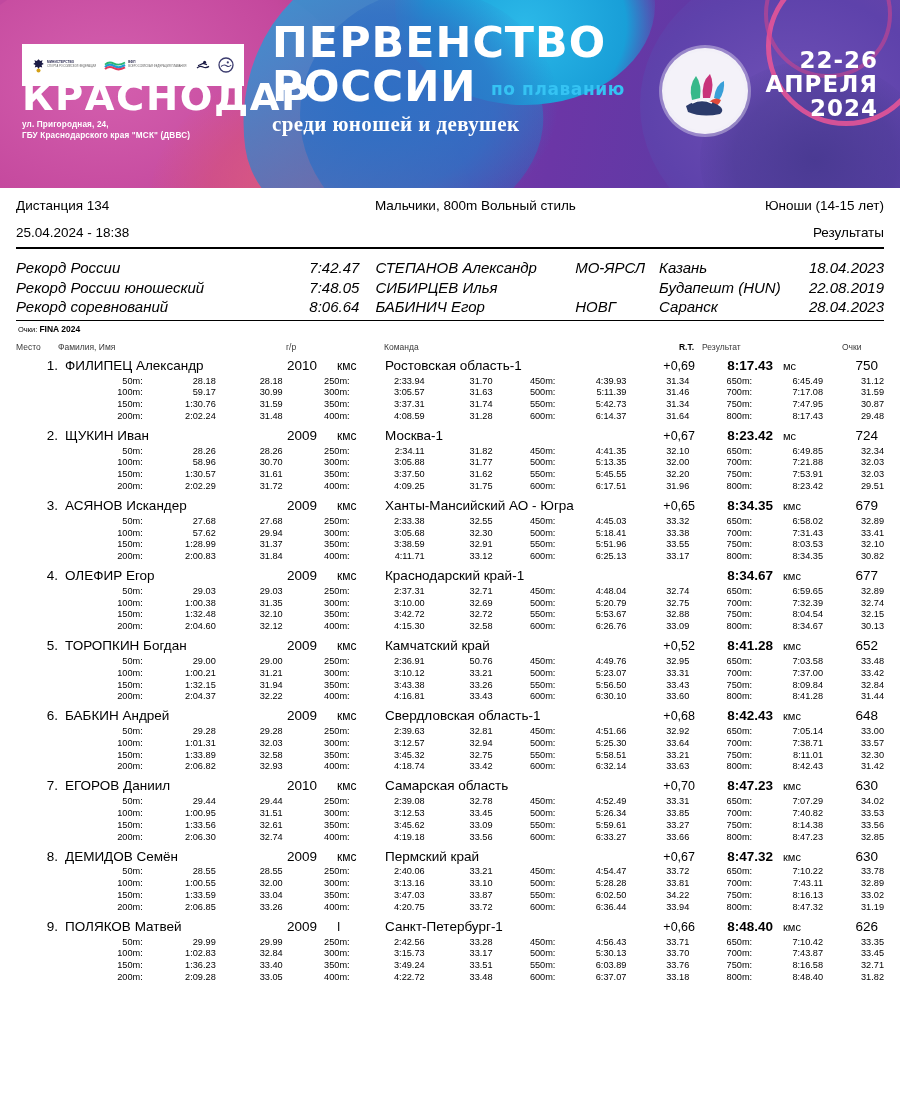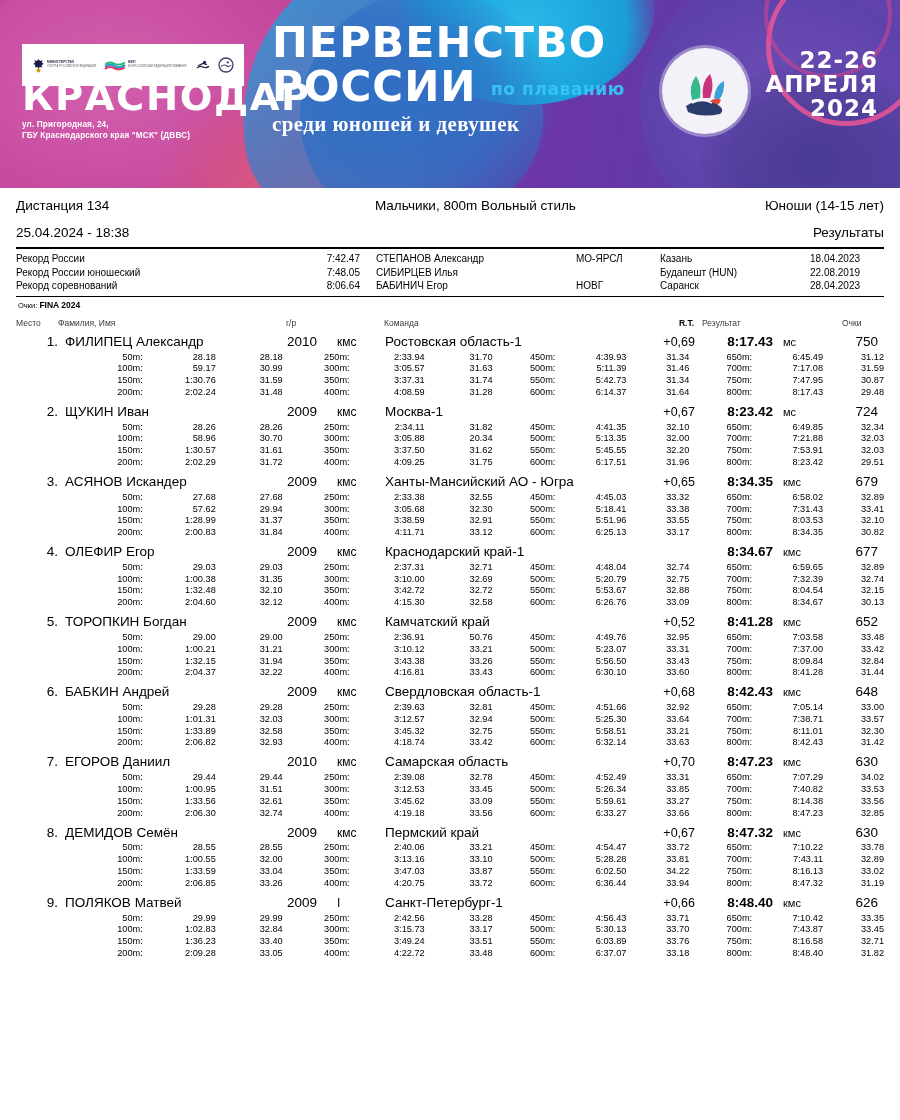--- a/index.html
+++ b/index.html
@@ -196,22 +196,23 @@
   .meta-row .right { text-align: right; white-space: nowrap; }
   .meta-row .left { white-space: nowrap; min-width: 170px;}
   .meta-row2 { margin-top: 2px; }
 
   .rule-thick { border-top: 2px solid #000; margin-top: 7px; }
   .rule-thin  { border-top: 1px solid #000; }
 
   table.records {
     width: 100%;
     border-collapse: collapse;
-    font-size: 10px;
-    margin-top: 3px;
+    font-size: 15px;
+    margin-top: 9px;
+    font-style: italic;
   }
   table.records td { padding: 1.2px 0; white-space: nowrap; vertical-align: baseline; }
   .rc-name   { width: 258px; }
   .rc-time   { width: 86px; text-align: right; padding-right: 16px !important; }
   .rc-holder { width: 200px; }
   .rc-club   { width: 84px; }
   .rc-city   { width: 150px; }
   .rc-date   { text-align: left; }
 
   .points-note {
@@ -523,21 +524,21 @@
               <td class="g4-lbl sp-lbl">650m:</td>
               <td class="g4-val sp-val">6:49.85</td>
               <td class="g4-dif sp-dif">32.34</td>
             </tr>
             <tr>
               <td class="g1-lbl sp-lbl">100m:</td>
               <td class="g1-val sp-val">58.96</td>
               <td class="g1-dif sp-dif">30.70</td>
               <td class="g2-lbl sp-lbl">300m:</td>
               <td class="g2-val sp-val">3:05.88</td>
-              <td class="g2-dif sp-dif">20.34</td>
+              <td class="g2-dif sp-dif">31.77</td>
               <td class="g3-lbl sp-lbl">500m:</td>
               <td class="g3-val sp-val">5:13.35</td>
               <td class="g3-dif sp-dif">32.00</td>
               <td class="g4-lbl sp-lbl">700m:</td>
               <td class="g4-val sp-val">7:21.88</td>
               <td class="g4-dif sp-dif">32.03</td>
             </tr>
             <tr>
               <td class="g1-lbl sp-lbl">150m:</td>
               <td class="g1-val sp-val">1:30.57</td>

